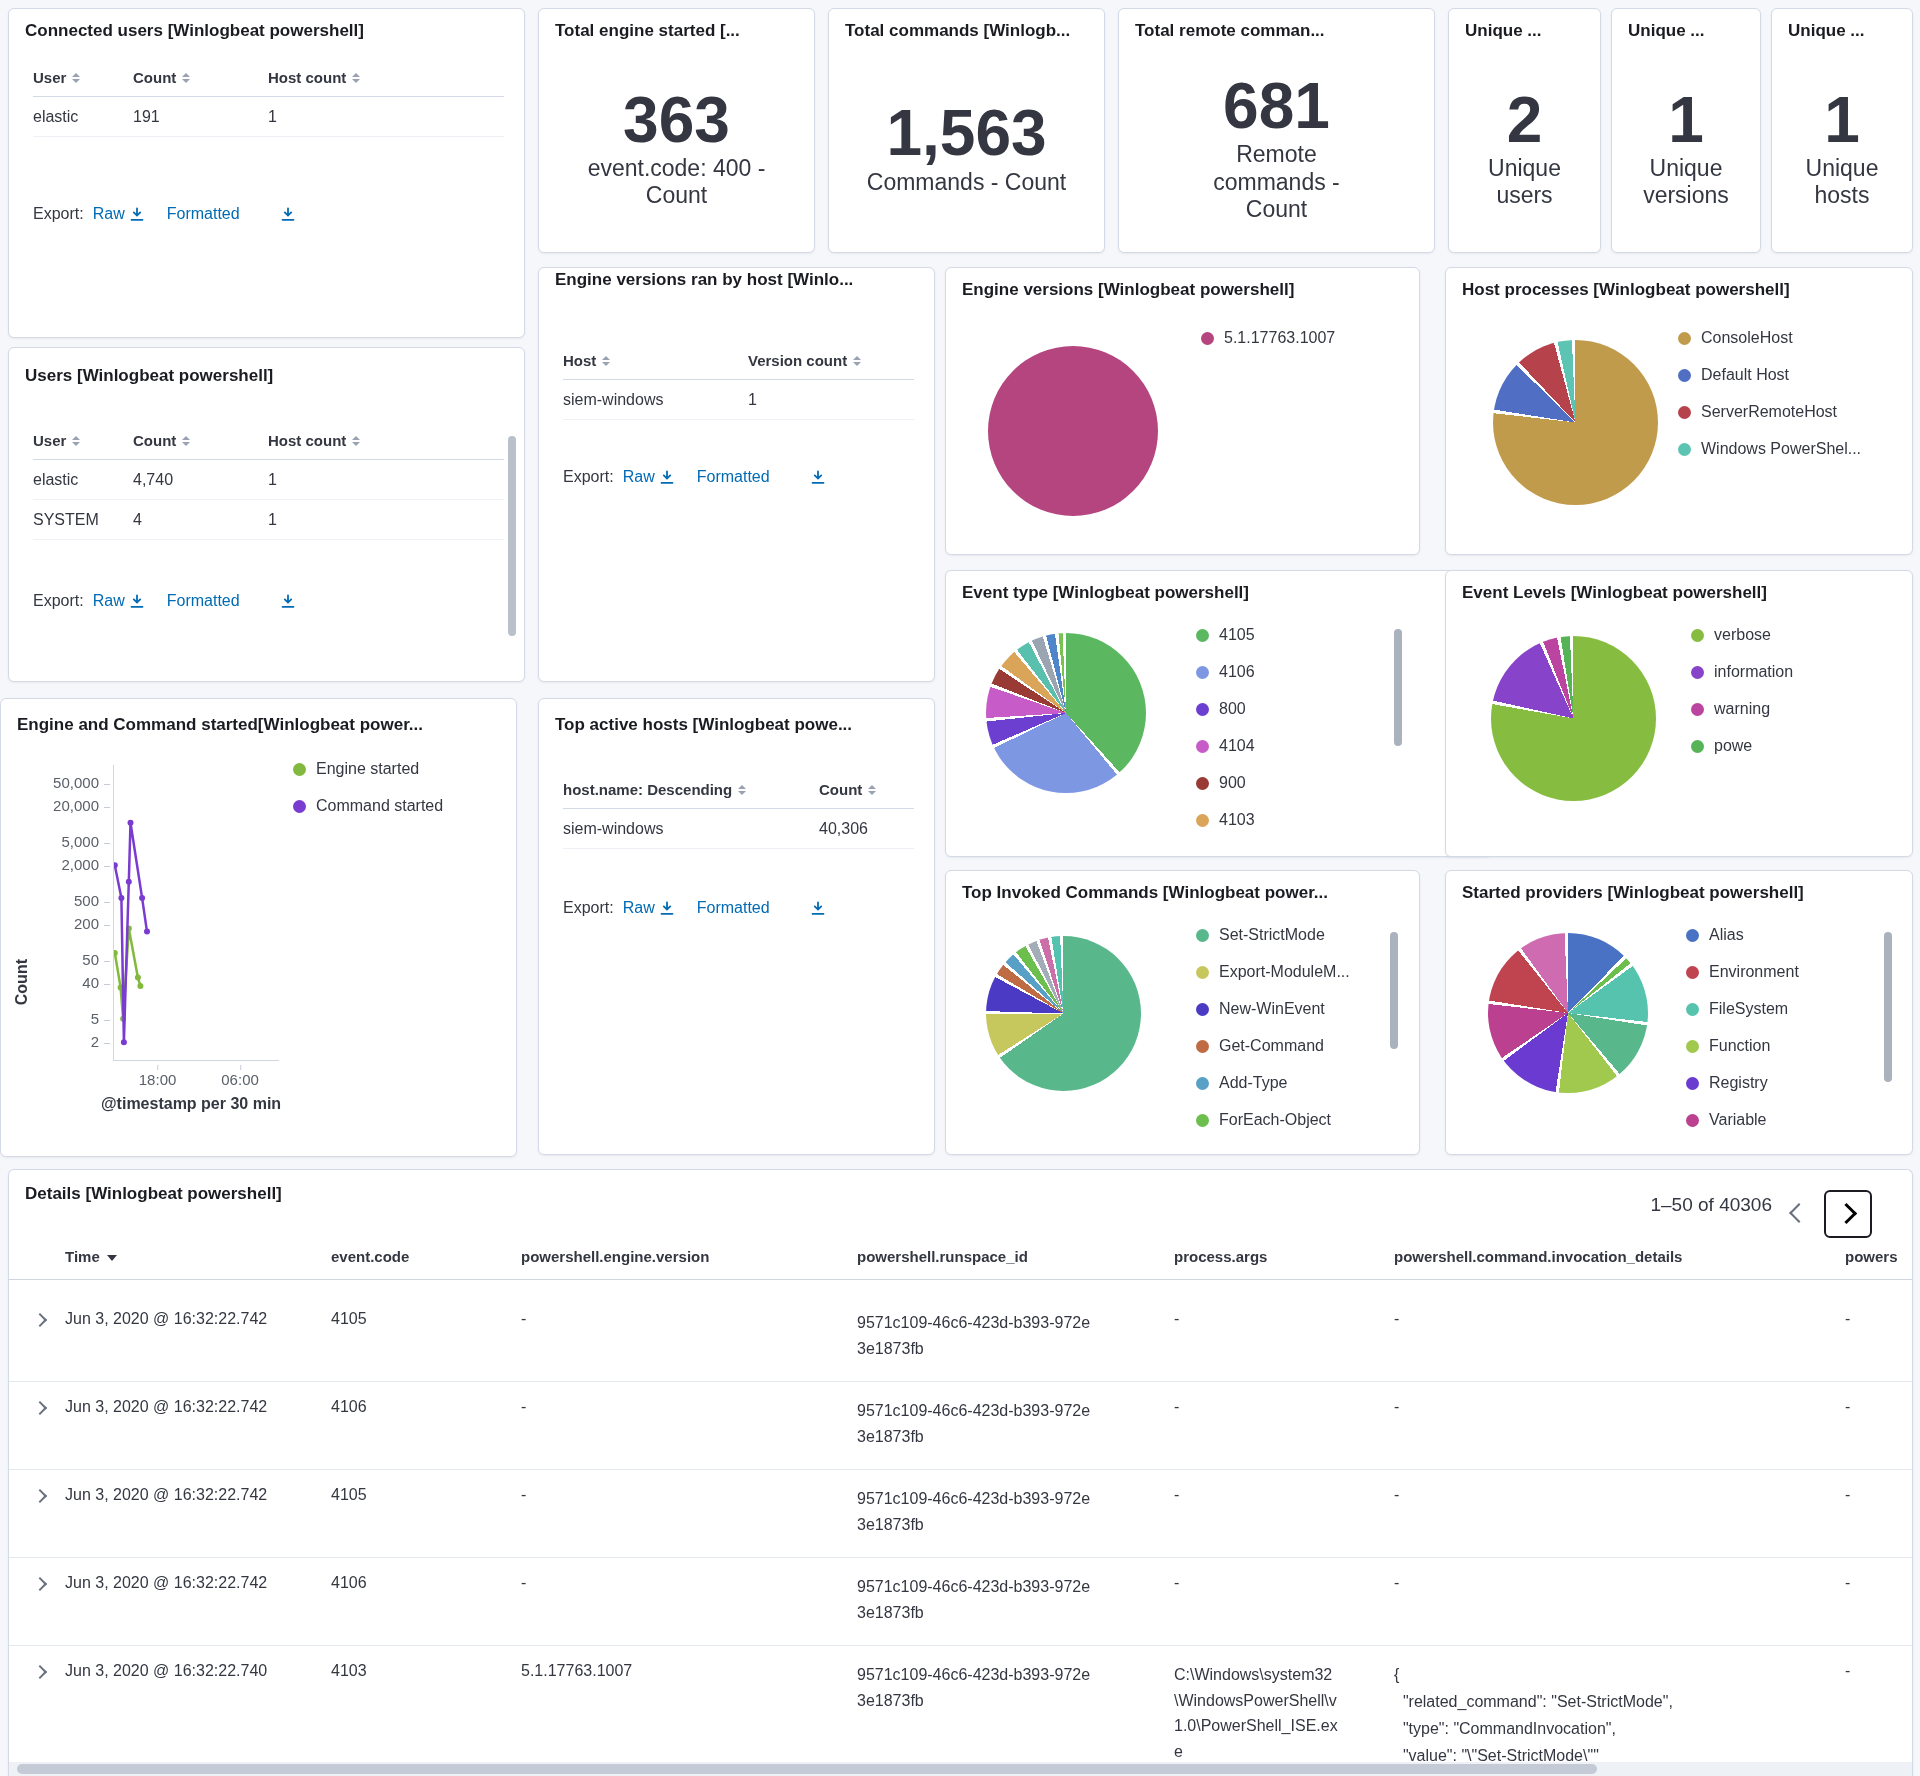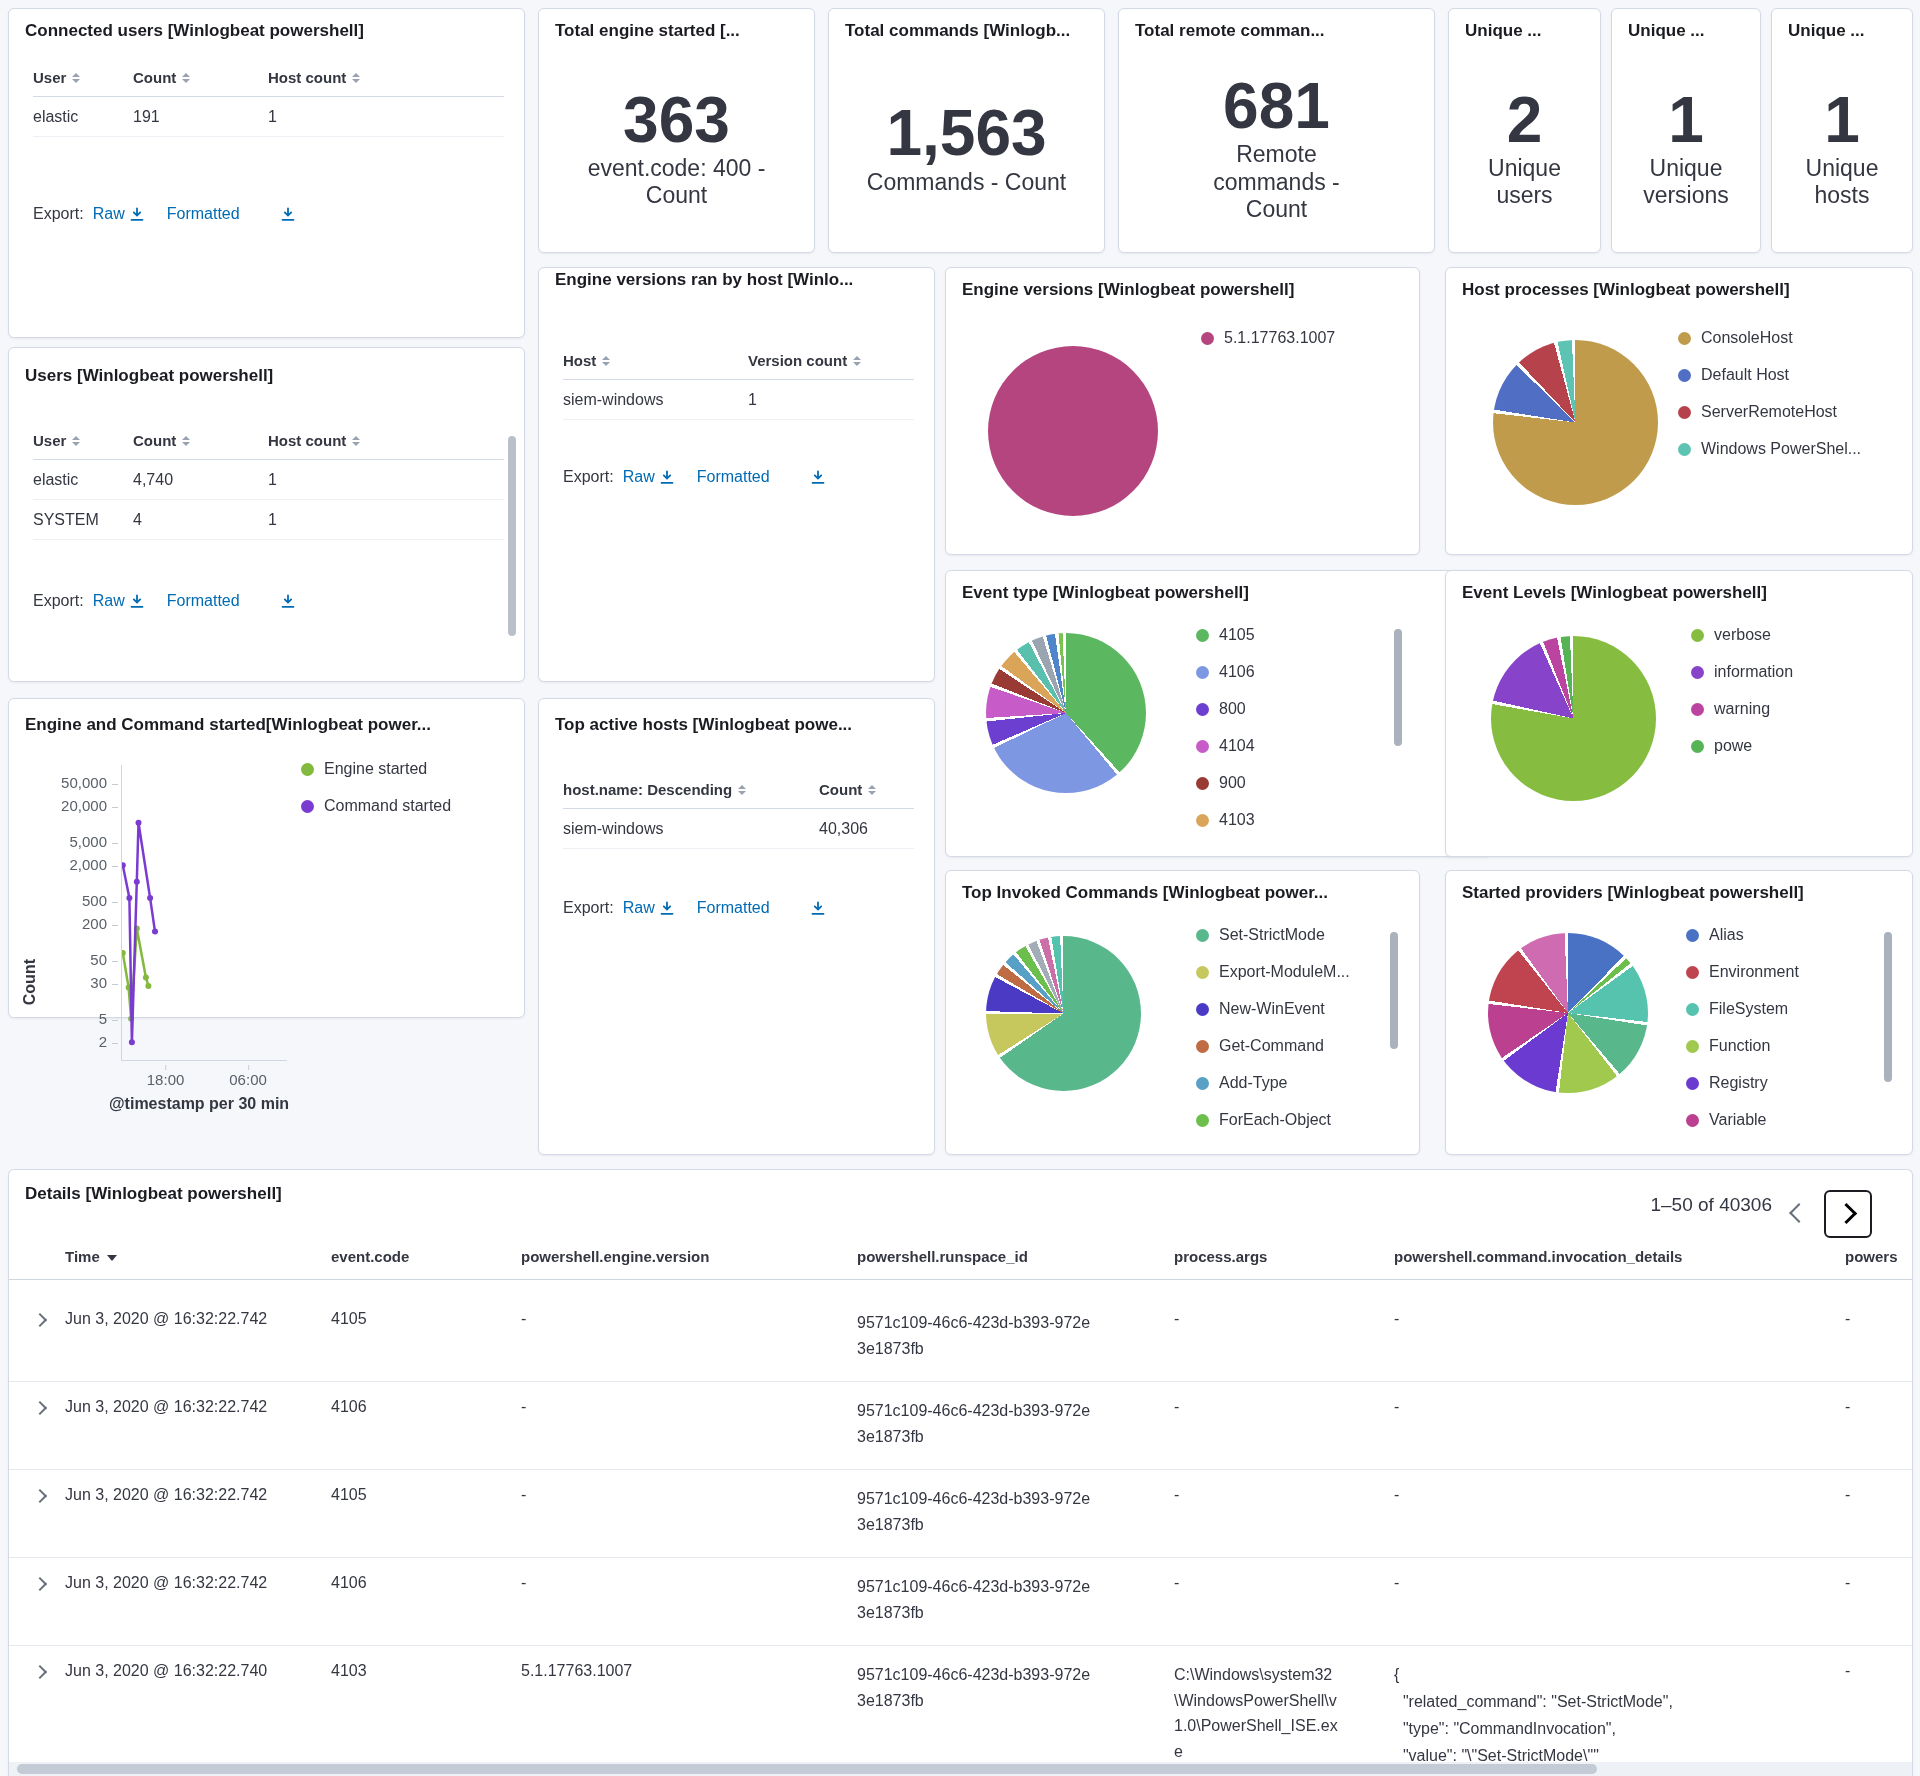--- a/index.html
+++ b/index.html
@@ -342,32 +342,32 @@
           <span class="ldot" style="background: rgb(187, 68, 160);"></span>
           <span class="llabel">warning</span>
         </div>
         <div class="litem">
           <span class="ldot" style="background: rgb(86, 179, 86);"></span>
           <span class="llabel">powe</span>
         </div>
       </div>
   </div>
 
-  <div class="panel" style="left:8px;top:698px;width:517px;height:320px;">
+  <div class="panel" style="left:0;top:698px;width:517px;height:459px;">
     <div class="ptitle" style="top:16px;">Engine and Command started[Winlogbeat power...</div>
     <div class="ylab" style="left:12px;top:260px;">Count</div>
     <div class="yticks" style="left:16px;top:66px;width:82px;height:295px;">
         <div class="ytick" style="top: 8.76077px;">50,000</div>
         <div class="ytick" style="top: 32.2392px;">20,000</div>
         <div class="ytick" style="top: 67.7608px;">5,000</div>
         <div class="ytick" style="top: 91.2392px;">2,000</div>
         <div class="ytick" style="top: 126.761px;">500</div>
         <div class="ytick" style="top: 150.239px;">200</div>
         <div class="ytick" style="top: 185.761px;">50</div>
-        <div class="ytick" style="top: 209.239px;">30</div>
+        <div class="ytick" style="top: 209.239px;">40</div>
         <div class="ytick" style="top: 244.761px;">5</div>
         <div class="ytick" style="top: 268.239px;">2</div>
       </div>
     <svg class="plot" style="left:112px;top:66px;" width="165" height="295" viewBox="0 0 165 295">
         <polyline points="0.8,188.0 6.6,222.4 9.1,253.8 14.8,163.4 23.9,212.5 26.4,220.9" fill="none" stroke="#82b93e" stroke-width="2.5" stroke-linejoin="round"></polyline>
         <circle cx="0.8" cy="188.0" r="3" fill="#82b93e"></circle>
         <circle cx="6.6" cy="222.4" r="3" fill="#82b93e"></circle>
         <circle cx="9.1" cy="253.8" r="3" fill="#82b93e"></circle>
         <circle cx="14.8" cy="163.4" r="3" fill="#82b93e"></circle>
         <circle cx="23.9" cy="212.5" r="3" fill="#82b93e"></circle>

